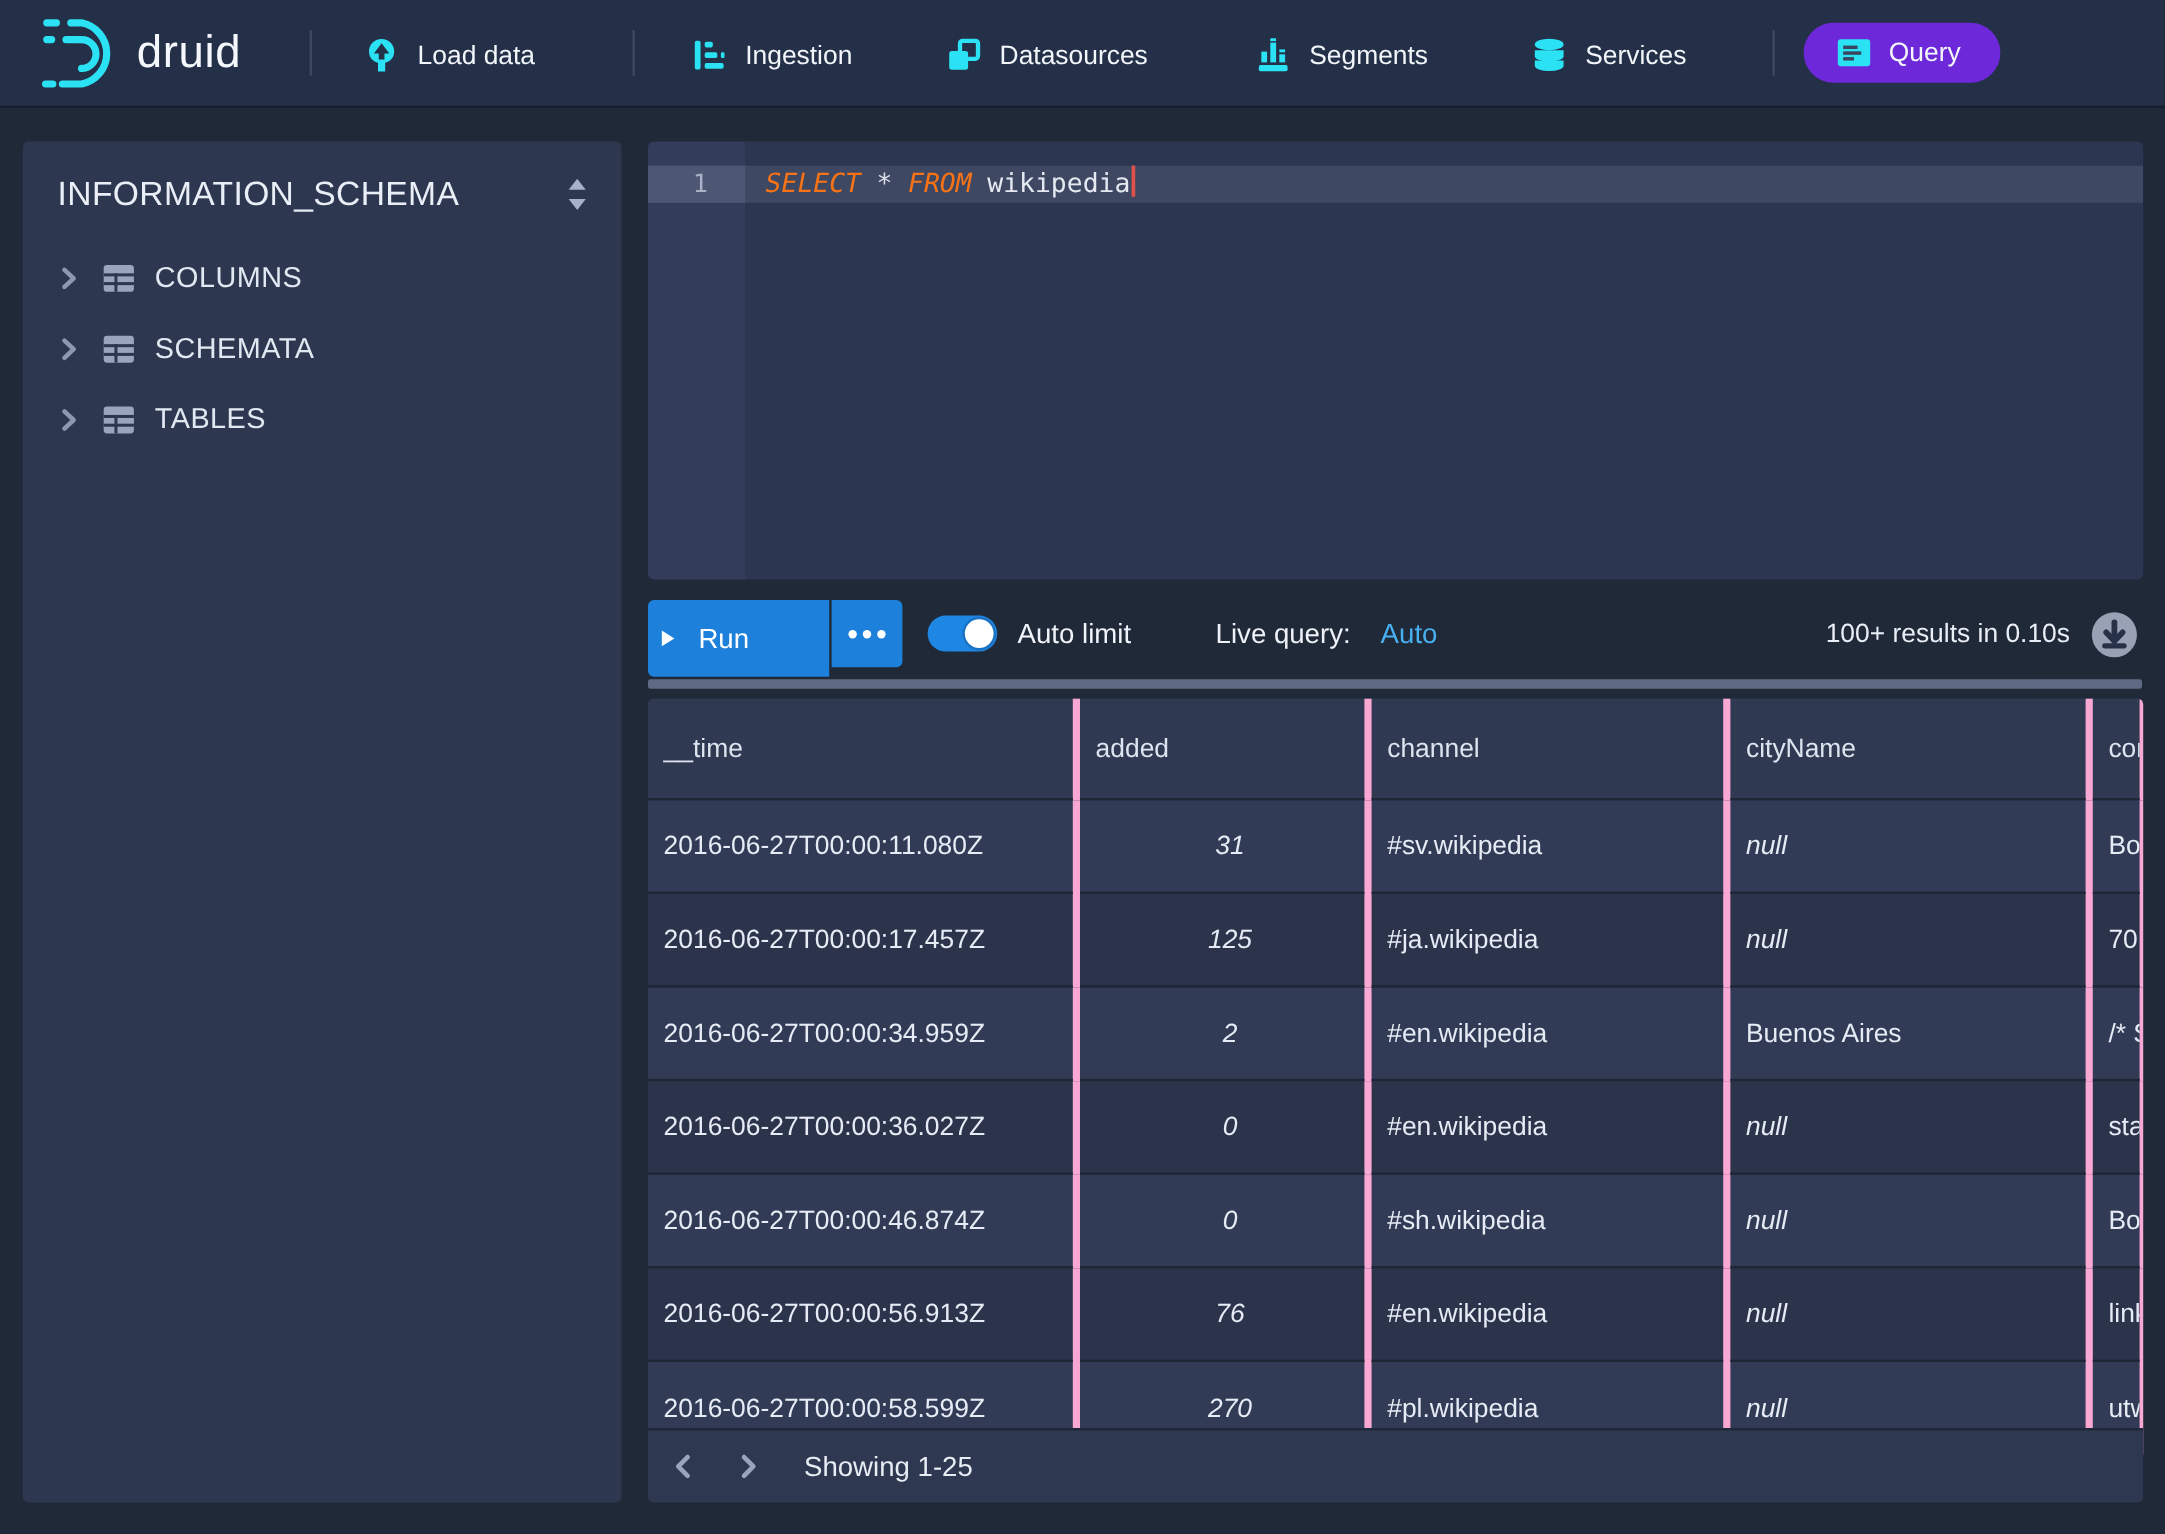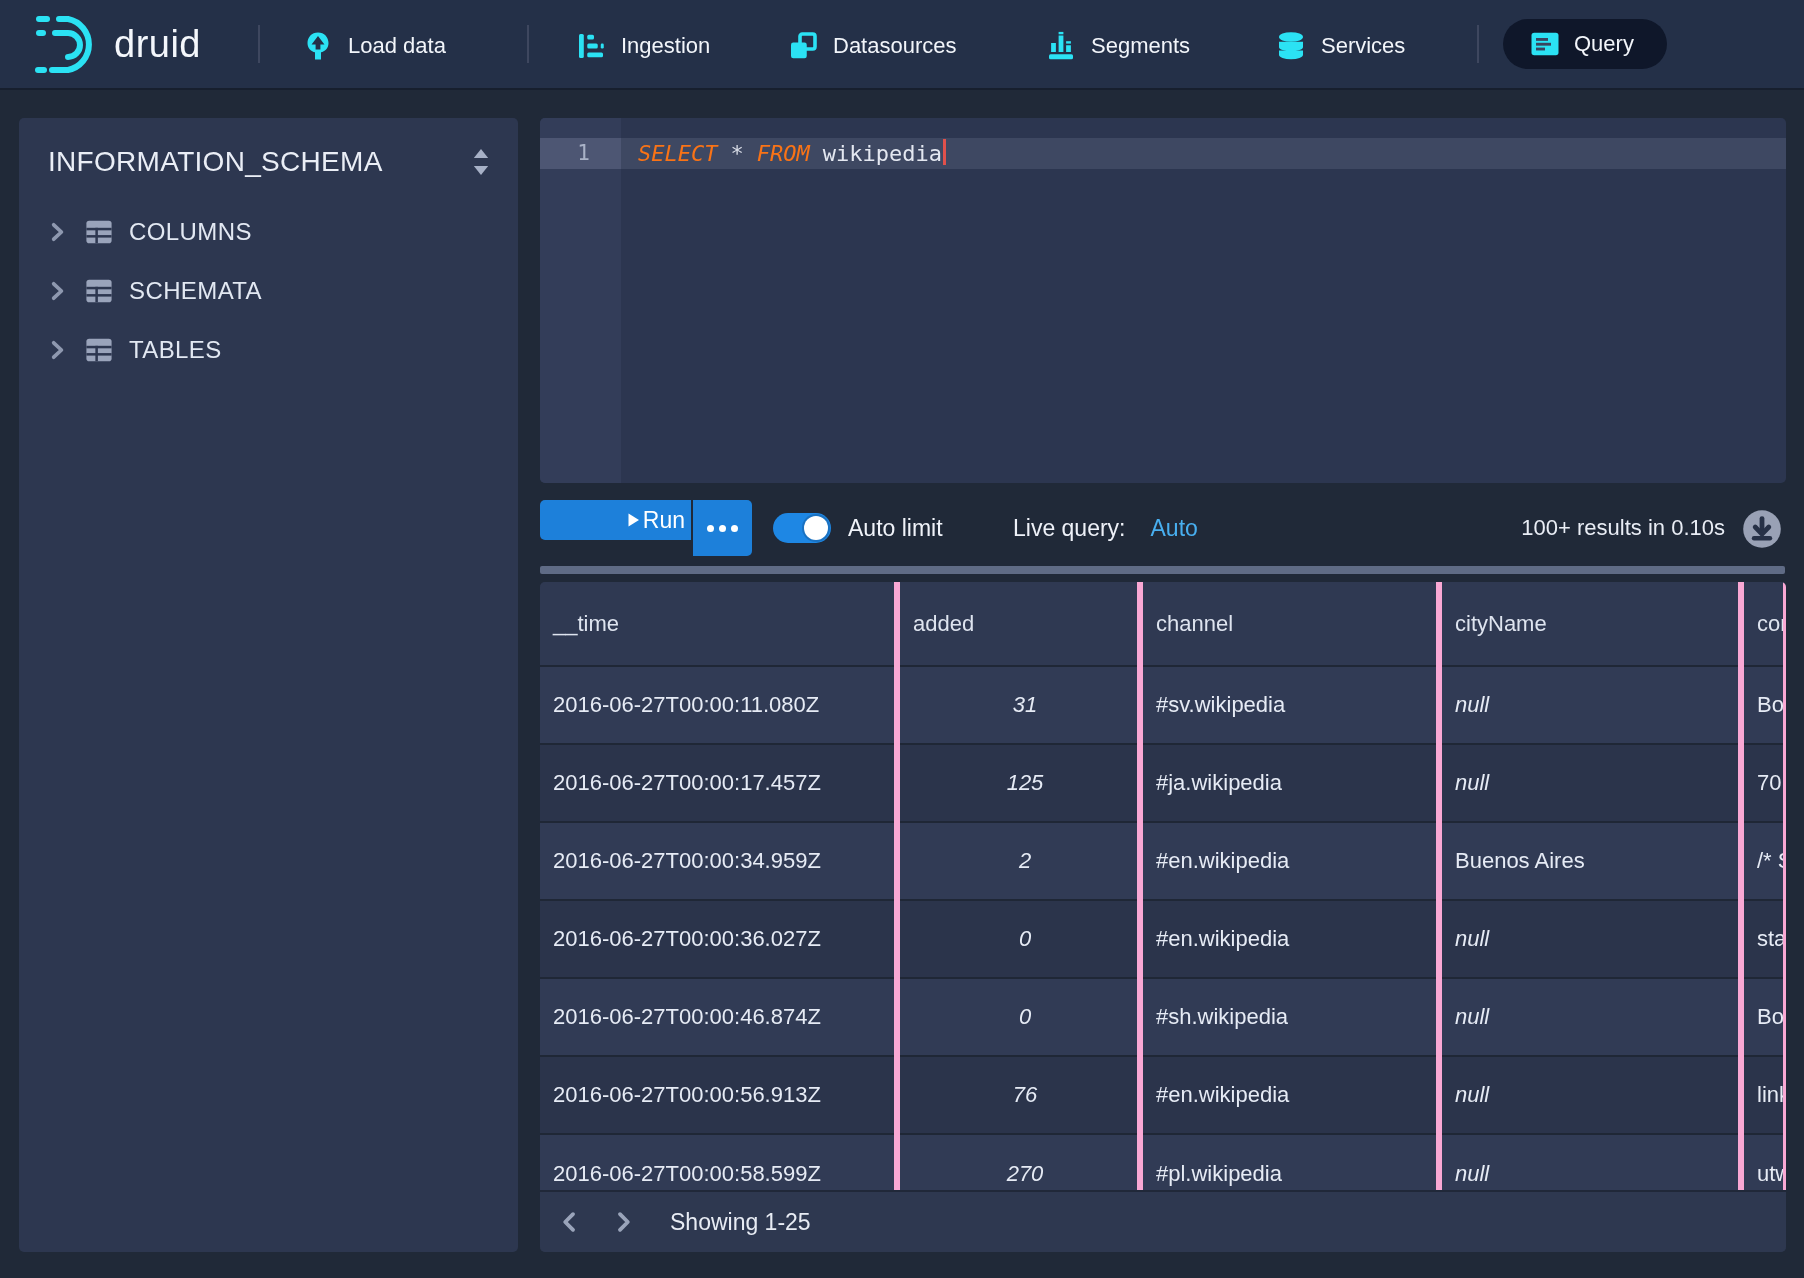--- a/index.html
+++ b/index.html
@@ -8,21 +8,21 @@
     background:#202938;font-family:"Liberation Sans",sans-serif;
     -webkit-font-smoothing:antialiased;
   }
   
   .navbar{position:absolute;left:0;top:0;width:1804px;height:88px;background:#243048;box-shadow:0 2px 0 rgba(10,15,30,.35);}
   .brand{position:absolute;left:34px;top:0;height:88px;display:flex;align-items:center;gap:10px;}
   .brand-text{color:#f4f7fc;font-size:38px;letter-spacing:.5px;}
   .nav-sep{position:absolute;top:25px;width:2px;height:38px;background:#3e475f;}
   .nav-item{position:absolute;top:0;height:91px;display:flex;align-items:center;gap:15px;cursor:pointer;}
   .nav-item .lbl{color:#f2f5fa;font-size:22px;}
-  .nav-pill{position:absolute;left:1503px;top:19px;width:164px;height:50px;border-radius:25px;background:#0f172a;display:flex;align-items:center;gap:14px;padding-left:27px;box-sizing:border-box;cursor:pointer;}
+  .nav-pill{position:absolute;left:1503px;top:19px;width:164px;height:50px;border-radius:25px;background:#6d28d9;display:flex;align-items:center;gap:14px;padding-left:27px;box-sizing:border-box;cursor:pointer;}
   .nav-pill .lbl{color:#f2f5fa;font-size:22px;}
   
   .sidebar{position:absolute;left:19px;top:118px;width:499px;height:1134px;background:#2d3750;border-radius:5px;}
   .sidebar-title{position:absolute;left:29px;top:141px;color:#eaeef6;font-size:28px;letter-spacing:.3px;top:28px;}
   .sort-icon{position:absolute;right:24px;top:28px;cursor:pointer;}
   .tree{position:absolute;left:0;top:84px;width:100%;}
   .tree-item{height:59px;display:flex;align-items:center;padding-left:27px;cursor:pointer;}
   .tree-item .t-chev{margin-right:17px;display:flex;}
   .tree-item .t-icon{margin-right:16px;display:flex;}
   .tree-item .lbl{color:#e2e8f2;font-size:24px;letter-spacing:.4px;}
@@ -34,21 +34,21 @@
   .line-num{position:absolute;left:0;top:20px;width:50px;height:31px;line-height:31px;text-align:right;color:#a9b2c7;font-family:"DejaVu Sans Mono",monospace;font-size:21px;}
   .code-line{position:absolute;left:98px;top:20px;height:31px;line-height:31px;font-family:"DejaVu Sans Mono",monospace;font-size:22px;white-space:pre;}
   .tok{margin-right:13px;}
   .tok-kw{color:#f97316;font-style:italic;}
   .tok-op{color:#d9dde7;}
   .tok-id{color:#e4e8f1;margin-right:0;}
   .cursor{display:inline-block;width:3px;height:26px;background:#e0514c;vertical-align:-4px;margin-left:1px;}
   
   .toolbar{position:absolute;left:540px;top:499px;width:1246px;height:58px;}
   .run-group{position:absolute;left:0;top:1px;height:56px;display:flex;}
-  .btn-run{width:151px;height:40px;background:#1d80da;border:none;border-radius:5px 0 0 5px;display:flex;align-items:center;justify-content:flex-end;cursor:pointer;}
+  .btn-run{width:151px;height:64px;background:#1d80da;border:none;border-radius:5px 0 0 5px;display:flex;align-items:center;justify-content:flex-start;gap:16px;cursor:pointer;}
   .btn-run .lbl{color:#fff;font-size:23px;}
   .btn-more{width:59px;height:56px;background:#1d80da;border:none;border-radius:0 5px 5px 0;margin-left:2px;color:#fff;display:flex;align-items:center;justify-content:center;cursor:pointer;}
   .dots{display:flex;gap:5px;}
   .dots i{width:7px;height:7px;border-radius:50%;background:#fff;}
   .switch{position:absolute;left:233px;top:14px;width:58px;height:30px;border-radius:15px;background:#1e87e4;cursor:pointer;}
   .switch .knob{position:absolute;right:3px;top:3px;width:24px;height:24px;border-radius:50%;background:#fff;box-shadow:0 0 0 2px rgba(15,50,90,.25);}
   .auto-limit{position:absolute;left:308px;top:0;height:58px;line-height:58px;color:#f0f3f9;font-size:23px;}
   .live-query{position:absolute;left:473px;top:0;height:58px;line-height:58px;color:#eef1f8;font-size:23px;}
   .live-query .val{color:#48aff0;margin-left:25px;cursor:pointer;}
   .results-summary{position:absolute;right:61px;top:0;height:58px;line-height:58px;color:#e9edf5;font-size:22px;}

